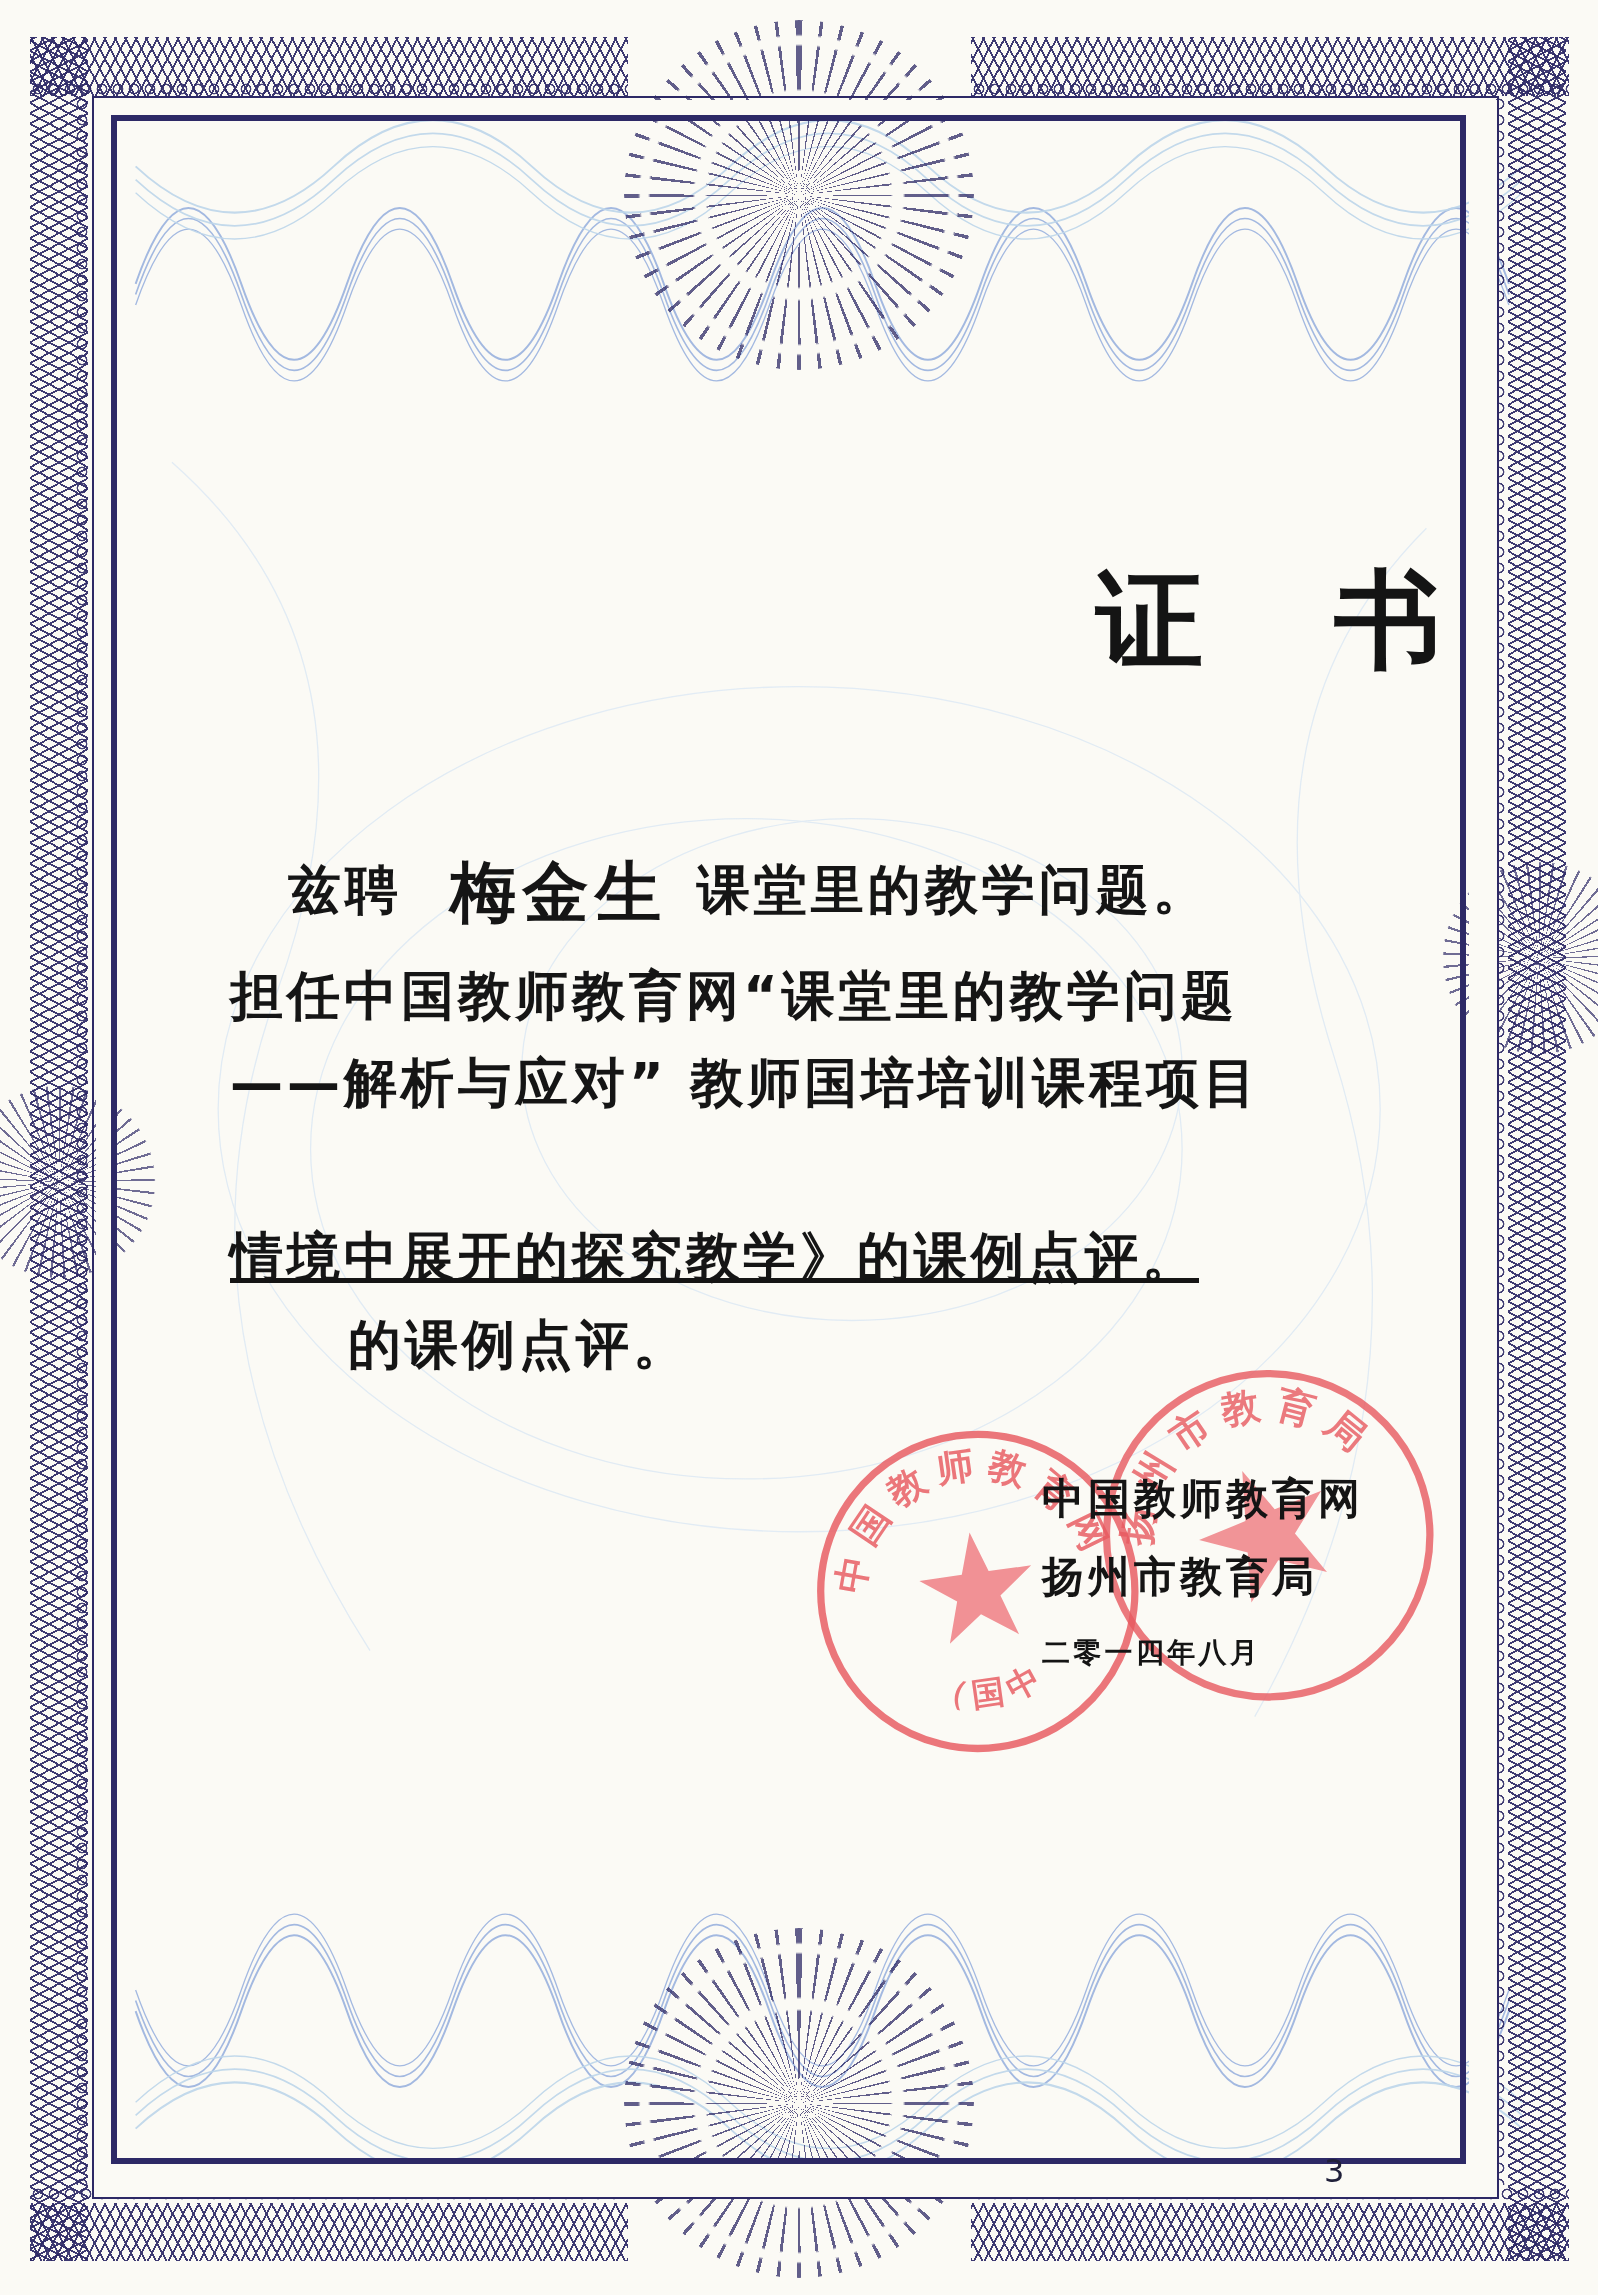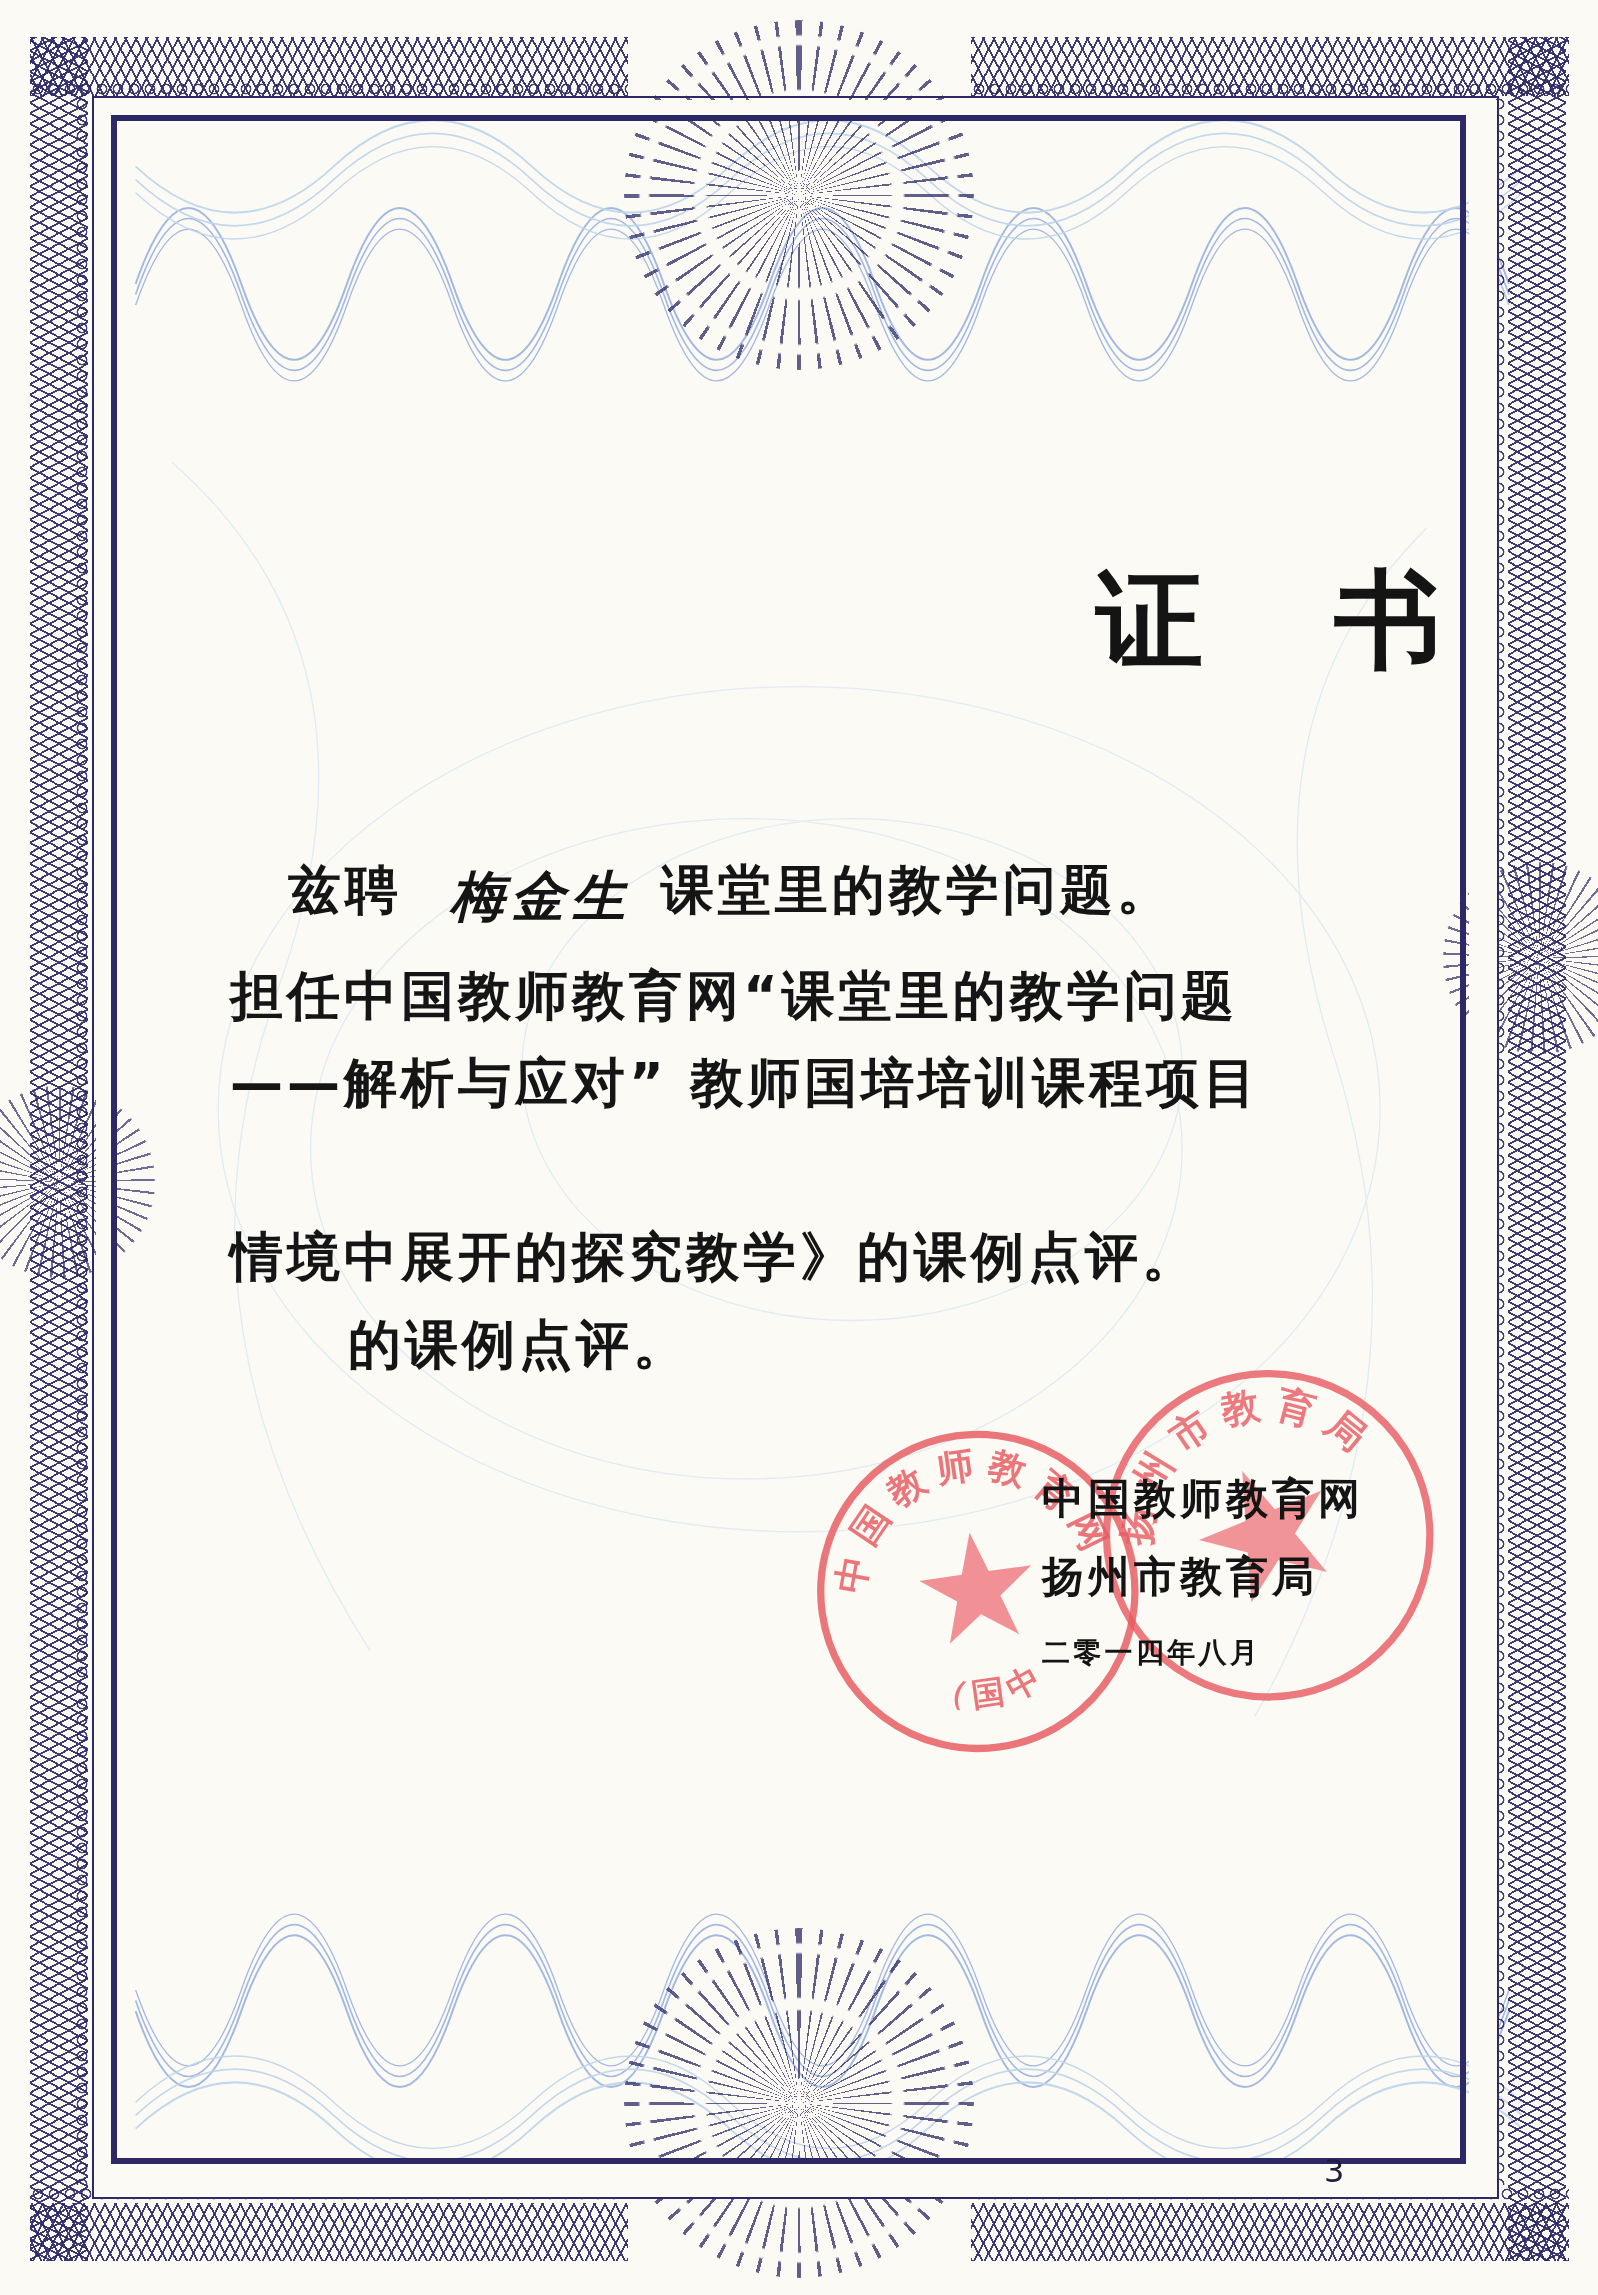--- a/index.html
+++ b/index.html
@@ -64,25 +64,25 @@
   }
   .bodyline{
     left:230px;width:1149px;height:73px;
     font-size:53px;font-weight:700;letter-spacing:4px;
     color:#151515;line-height:73px;white-space:nowrap;
   }
   .l1{top:853px;padding-left:58px;}
   .l2{top:959px;}
   .l3{top:1046px;}
   .l4{top:1133px;}
-  .l5{top:1220px;}
+  .l5{top:1220px;text-decoration:underline;}
   .l6{top:1308px;padding-left:118px;}
   .recipient{
-    display:inline-block;font-family:"DejaVu Serif",serif;font-style:italic;
-    font-size:54px;margin:0 29px 0 48px;vertical-align:-6.6px;letter-spacing:6.6px;
+    display:inline-block;font-family:"DejaVu Serif",serif;
+    font-size:66px;margin:0 29px 0 48px;vertical-align:-6.6px;letter-spacing:6.6px;
   }
   .sig{
     left:1042px;top:1478px;width:343px;color:#141414;font-weight:700;
   }
   .sig .sline{font-size:42px;letter-spacing:4px;line-height:42px;margin-bottom:36px;white-space:nowrap;}
   .sig .sdate{font-size:28px;letter-spacing:3.3px;line-height:38px;white-space:nowrap;}
   .pagenum{
     left:1324px;top:2152px;font-size:32px;color:#20203a;font-weight:400;
   }
 </style>

